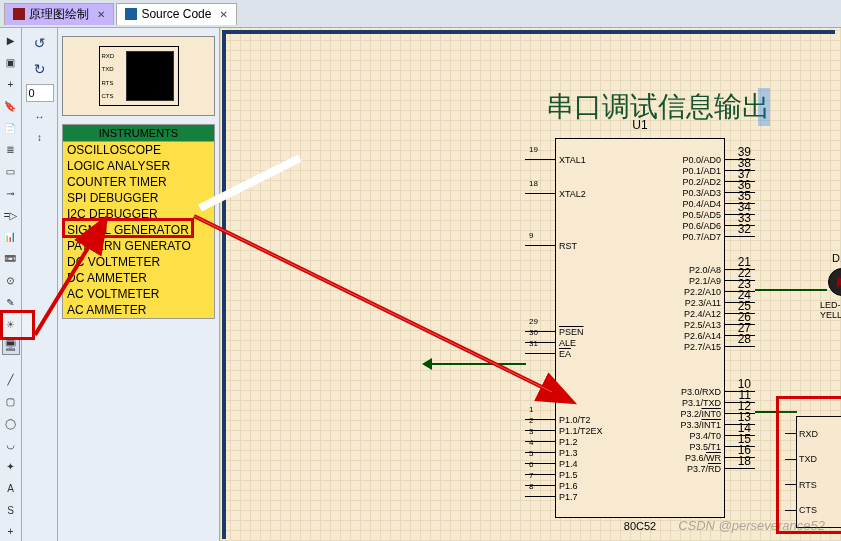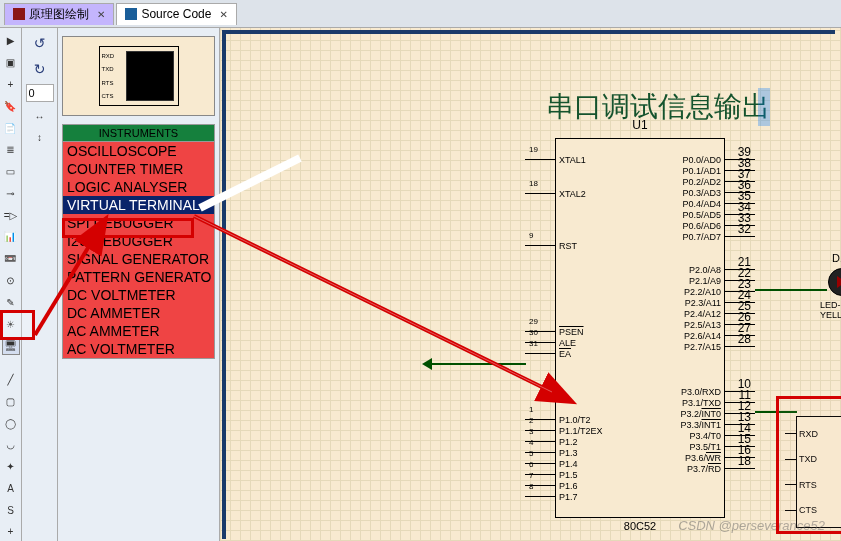--- a/index.html
+++ b/index.html
@@ -24,21 +24,21 @@
   .nav-row { display: flex; gap: 20px; height: 22px; align-items: center; }
   .nav-row .btn { width: 20px; height: 20px; font-size: 14px; color: #2a3e7a; display: flex; align-items: center; justify-content: center; cursor: pointer; }
   .angle { width: 30px; height: 18px; border: 1px solid #aaa; background: #fff; font-size: 11px; padding: 1px 2px; }
 
   .thumb { margin-top: 4px; width: 100%; height: 80px; background: #f8ead0; border: 1px solid #888; display: flex; align-items: center; justify-content: center; }
   .thumb-inner { width: 80px; height: 60px; border: 1px solid #000; background: #f8ead0; display: flex; }
   .thumb-labels { width: 22px; display: flex; flex-direction: column; justify-content: space-around; font-size: 6px; padding: 2px; }
   .thumb-disp { flex: 1; background: #000; margin: 4px; border: 1px solid #333; }
 
   .instr-header { margin-top: 8px; text-align: center; font-size: 11px; background: #15803d; border: 1px solid #999; padding: 2px; }
-  .instr-list { background: #ef4444; border: 1px solid #999; border-top: none; font-size: 14px; }
+  .instr-list { background: #fde047; border: 1px solid #999; border-top: none; font-size: 12px; }
   .instr-list .item { padding: 1px 4px; cursor: pointer; white-space: nowrap; overflow: hidden; }
   .instr-list .item.sel { background: #0a246a; color: #fff; }
   .highlight-item { position: absolute; border: 3px solid #d40000; z-index: 50; }
 
   
   .canvas { flex: 1; position: relative; background: #f8ead0; overflow: hidden; }
   .grid { position: absolute; inset: 0; background-image:
     repeating-linear-gradient(0deg, #e5d9b9 0, #e5d9b9 1px, transparent 1px, transparent 10px),
     repeating-linear-gradient(90deg, #e5d9b9 0, #e5d9b9 1px, transparent 1px, transparent 10px); }
   .canvas-border { position: absolute; left: 2px; top: 2px; width: 4px; height: calc(100% - 4px); background: #1a3a6a; }
@@ -152,31 +152,30 @@
           <span>RTS</span>
           <span>CTS</span>
         </div>
         <div class="thumb-disp"></div>
       </div>
     </div>
 
     <div class="instr-header">INSTRUMENTS</div>
     <div class="instr-list" id="instr-list">
         <div class="item">OSCILLOSCOPE</div>
+        <div class="item">LOGIC ANALYSER</div>
         <div class="item">COUNTER TIMER</div>
-        <div class="item">LOGIC ANALYSER</div>
-        <div class="item sel">VIRTUAL TERMINAL</div>
         <div class="item">SPI DEBUGGER</div>
         <div class="item">I2C DEBUGGER</div>
         <div class="item">SIGNAL GENERATOR</div>
         <div class="item">PATTERN GENERATO</div>
         <div class="item">DC VOLTMETER</div>
         <div class="item">DC AMMETER</div>
+        <div class="item">AC VOLTMETER</div>
         <div class="item">AC AMMETER</div>
-        <div class="item">AC VOLTMETER</div>
       </div>
   </div>
 
   <div class="canvas">
     <div class="grid"></div>
     <div class="canvas-border"></div>
     <div class="canvas-border t"></div>
 
     <div class="title-text">
       <span>串口调试信息输出</span><span class="title-hl"></span>

